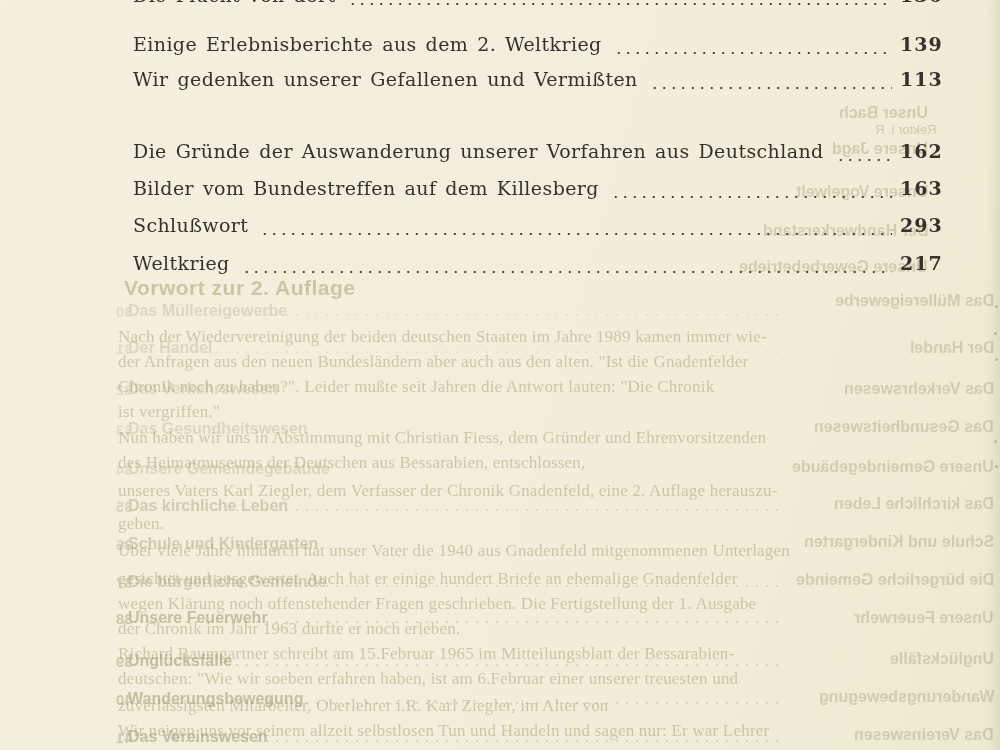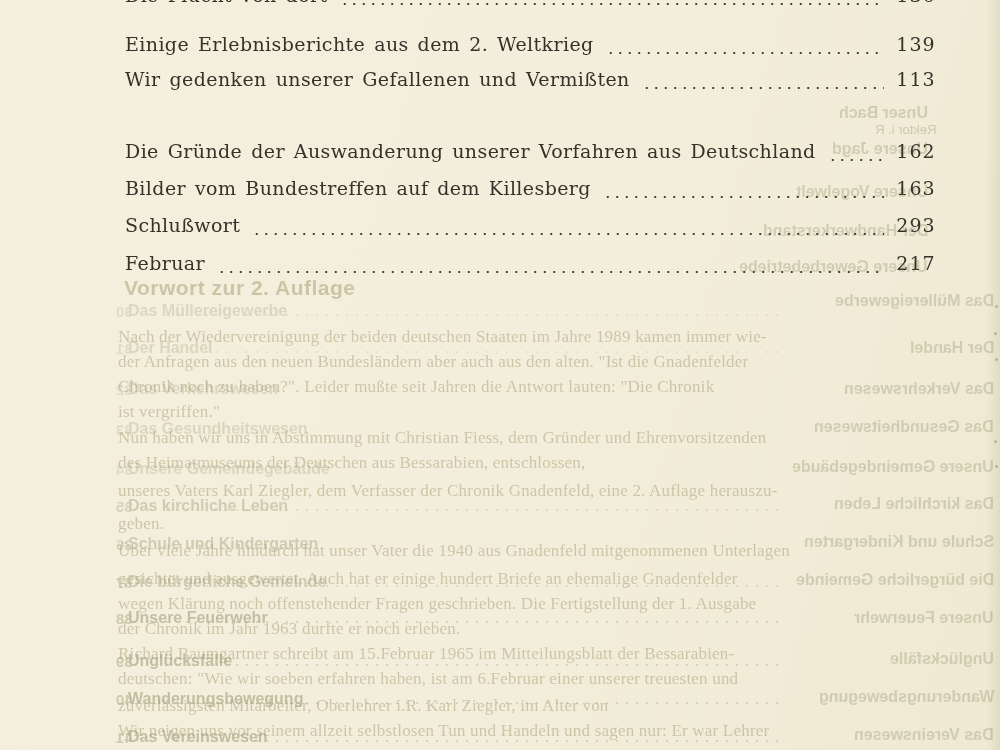--- a/index.html
+++ b/index.html
@@ -2,27 +2,27 @@
 <html><head>
 <meta charset="utf-8">
 <style>
   html,body{margin:0;padding:0;}
   .page{
     position:relative;width:1000px;height:750px;overflow:hidden;
     background:linear-gradient(105deg,#f5f0de 0%,#f3eedb 55%,#efe9d3 100%);
     font-family:"DejaVu Serif",serif;
   }
   
-  .trow{position:absolute;left:125px;width:815px;display:flex;align-items:baseline;
+  .trow{position:absolute;left:133px;width:815px;display:flex;align-items:baseline;
         font-size:19px;color:#35322a;height:26px;}
   .trow .t{white-space:nowrap;letter-spacing:.4px;word-spacing:2.5px;padding-right:8px;}
   .trow .dots{flex:1;height:4px;align-self:flex-end;margin:0 8px 4px 4px;
         background-image:radial-gradient(circle,#403d34 1.05px,rgba(0,0,0,0) 1.5px);
         background-size:9.5px 4px;background-repeat:repeat-x;background-position:left bottom;}
-  .trow .n{width:48px;text-align:center;font-weight:400;letter-spacing:1px;}
+  .trow .n{width:48px;text-align:left;font-weight:700;letter-spacing:1px;}
   
   .gheading{position:absolute;left:124px;top:276px;font:700 21px "Liberation Sans",sans-serif;
         color:#b3ab85;opacity:.62;letter-spacing:.5px;filter:blur(.4px);white-space:nowrap;}
   .gpara{position:absolute;left:118px;width:885px;font-size:17px;font-family:"Liberation Serif",serif;
         color:#a79d76;opacity:.5;white-space:nowrap;letter-spacing:.2px;filter:blur(.35px);}
   .gl{position:absolute;left:118px;width:700px;height:20px;
         font:700 16px "Liberation Sans",sans-serif;color:#9fa07c;}
   .gl .gnum{position:absolute;left:-2px;top:1px;font-size:15px;transform:scaleX(-1);opacity:.8;}
   .gl .glab{position:absolute;left:10px;white-space:nowrap;filter:blur(.3px);}
   .gl .gdots{position:absolute;left:44px;right:40px;bottom:5px;height:4px;opacity:.55;
@@ -160,21 +160,21 @@
     <span class="t">Bilder vom Bundestreffen auf dem Killesberg</span>
     <span class="dots"></span>
     <span class="n">163</span>
   </div>
   <div class="trow" style="top:214px">
     <span class="t">Schlußwort</span>
     <span class="dots"></span>
     <span class="n">293</span>
   </div>
   <div class="trow" style="top:252px">
-    <span class="t">Februar</span>
+    <span class="t">Weltkrieg</span>
     <span class="dots"></span>
     <span class="n">217</span>
   </div>
 
   <div class="edge"></div>
   <div class="speck" style="right:2px;top:305px"></div>
   <div class="speck" style="right:3px;top:332px"></div>
   <div class="speck" style="right:2px;top:358px"></div>
   <div class="speck" style="right:3px;top:440px"></div>
   <div class="speck" style="right:2px;top:465px"></div>

